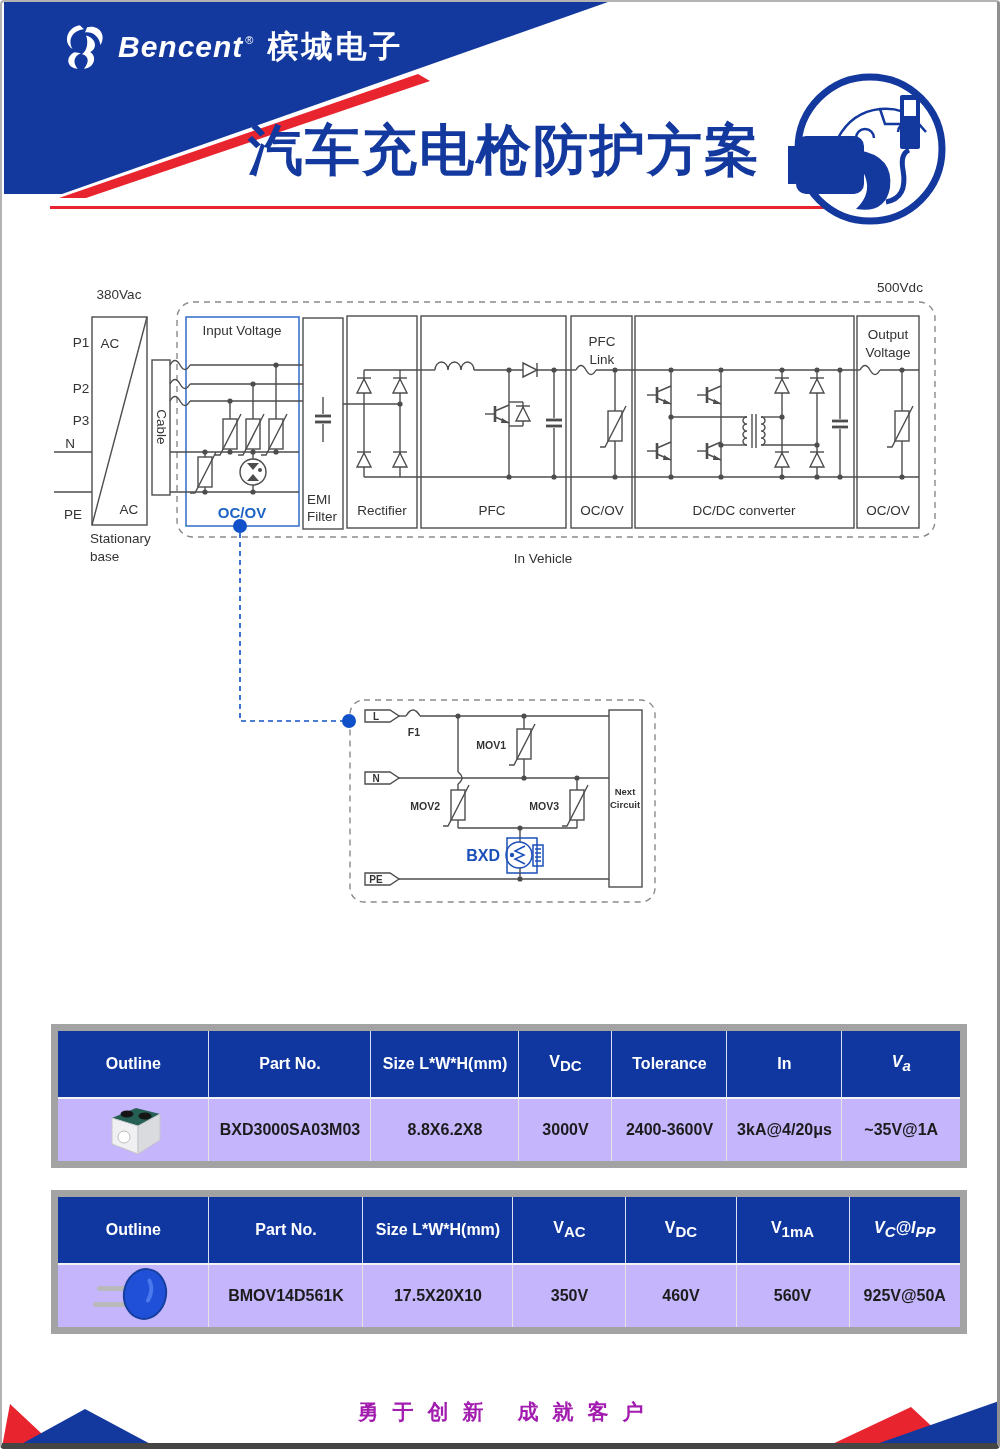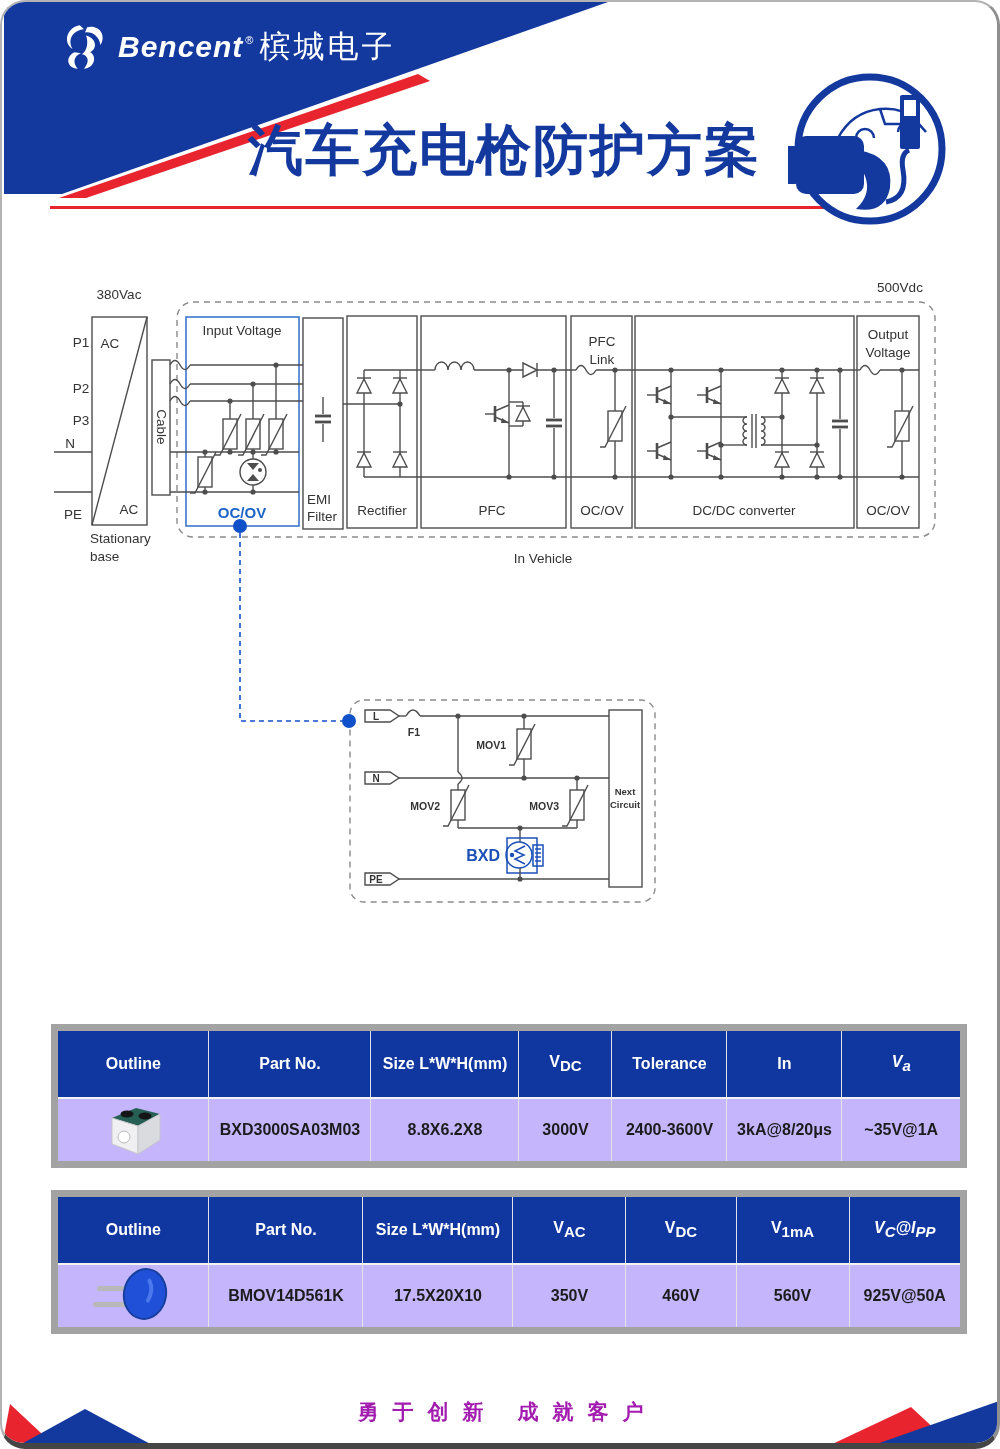--- a/index.html
+++ b/index.html
@@ -1,25 +1,25 @@
 <!DOCTYPE html>
 <html><head>
 <meta charset="utf-8">
 <style>
   html,body{margin:0;padding:0;background:#fff;}
   .page{position:relative;box-sizing:border-box;width:1000px;height:1449px;margin:0 auto;
         background:#fff;border:2px solid #b3b3b3;border-right:3px solid #8f8f8f;
-        border-bottom:6px solid #454545;border-radius:25px;overflow:hidden;
+        border-bottom:6px solid #454545;border-radius:4px;overflow:hidden;
         font-family:"Liberation Sans",sans-serif;}
   .hdr-deco{position:absolute;left:0;top:0;width:1000px;height:210px;}
   .brand{position:absolute;left:56px;top:18px;display:flex;align-items:center;color:#fff;}
   .brand .mark{width:54px;height:54px;margin-right:6px;}
   .brand .en{font-size:30px;font-weight:800;font-style:italic;letter-spacing:1px;}
   .brand .reg{font-size:11px;vertical-align:super;margin:0 6px 14px 2px;display:inline-block;}
-  .brand .cn{font-size:31px;font-weight:400;letter-spacing:3px;}
+  .brand .cn{font-size:31px;font-weight:700;letter-spacing:3px;margin-left:8px;}
   .page-title{position:absolute;left:130px;top:112px;width:745px;text-align:center;
         font-size:55px;font-weight:900;color:#14399e;letter-spacing:2px;white-space:nowrap;}
   .red-line{position:absolute;left:48px;top:204px;width:845px;height:3px;background:#e8242e;}
   .ev-badge{position:absolute;left:786px;top:64px;width:166px;height:166px;}
   .diagram{position:absolute;left:0;top:260px;width:1000px;height:700px;}
   .diagram text{font-size:13.5px;fill:#333;stroke:none;}
   .diagram .t12{font-size:12px;} .diagram .t10{font-size:10.5px;font-weight:600;}
   .diagram .t9{font-size:9.5px;font-weight:600;}
   .diagram .tag{font-size:10px;font-weight:700;}
   .diagram .blue-label{fill:#1b63c5;font-size:15px;font-weight:600;}
@@ -403,21 +403,21 @@
               <ellipse cx="45" cy="17" rx="6.5" ry="3.5" fill="#151515"></ellipse>
               <polygon points="12,19 38,27 38,55 12,45" fill="#f0f0f2" stroke="#c6c6c9" stroke-width="1"></polygon>
               <polygon points="38,27 60,15 60,41 38,55" fill="#d9dbdf" stroke="#c6c6c9" stroke-width="1"></polygon>
               <circle cx="24" cy="38" r="6" fill="#ffffff" stroke="#bdbdbd" stroke-width="1"></circle>
             </svg>
           </td>
           <td>BXD3000SA03M03</td>
           <td>8.8X6.2X8</td>
           <td>3000V</td>
           <td>2400-3600V</td>
-          <td>3kA@8/20μs</td>
+          <td>3kA@4/20μs</td>
           <td>~35V@1A</td>
         </tr>
       </tbody>
     </table>
   </div>
 
   <div class="tbl tbl2">
     <table>
       <colgroup>
         <col style="width:16.74%">

